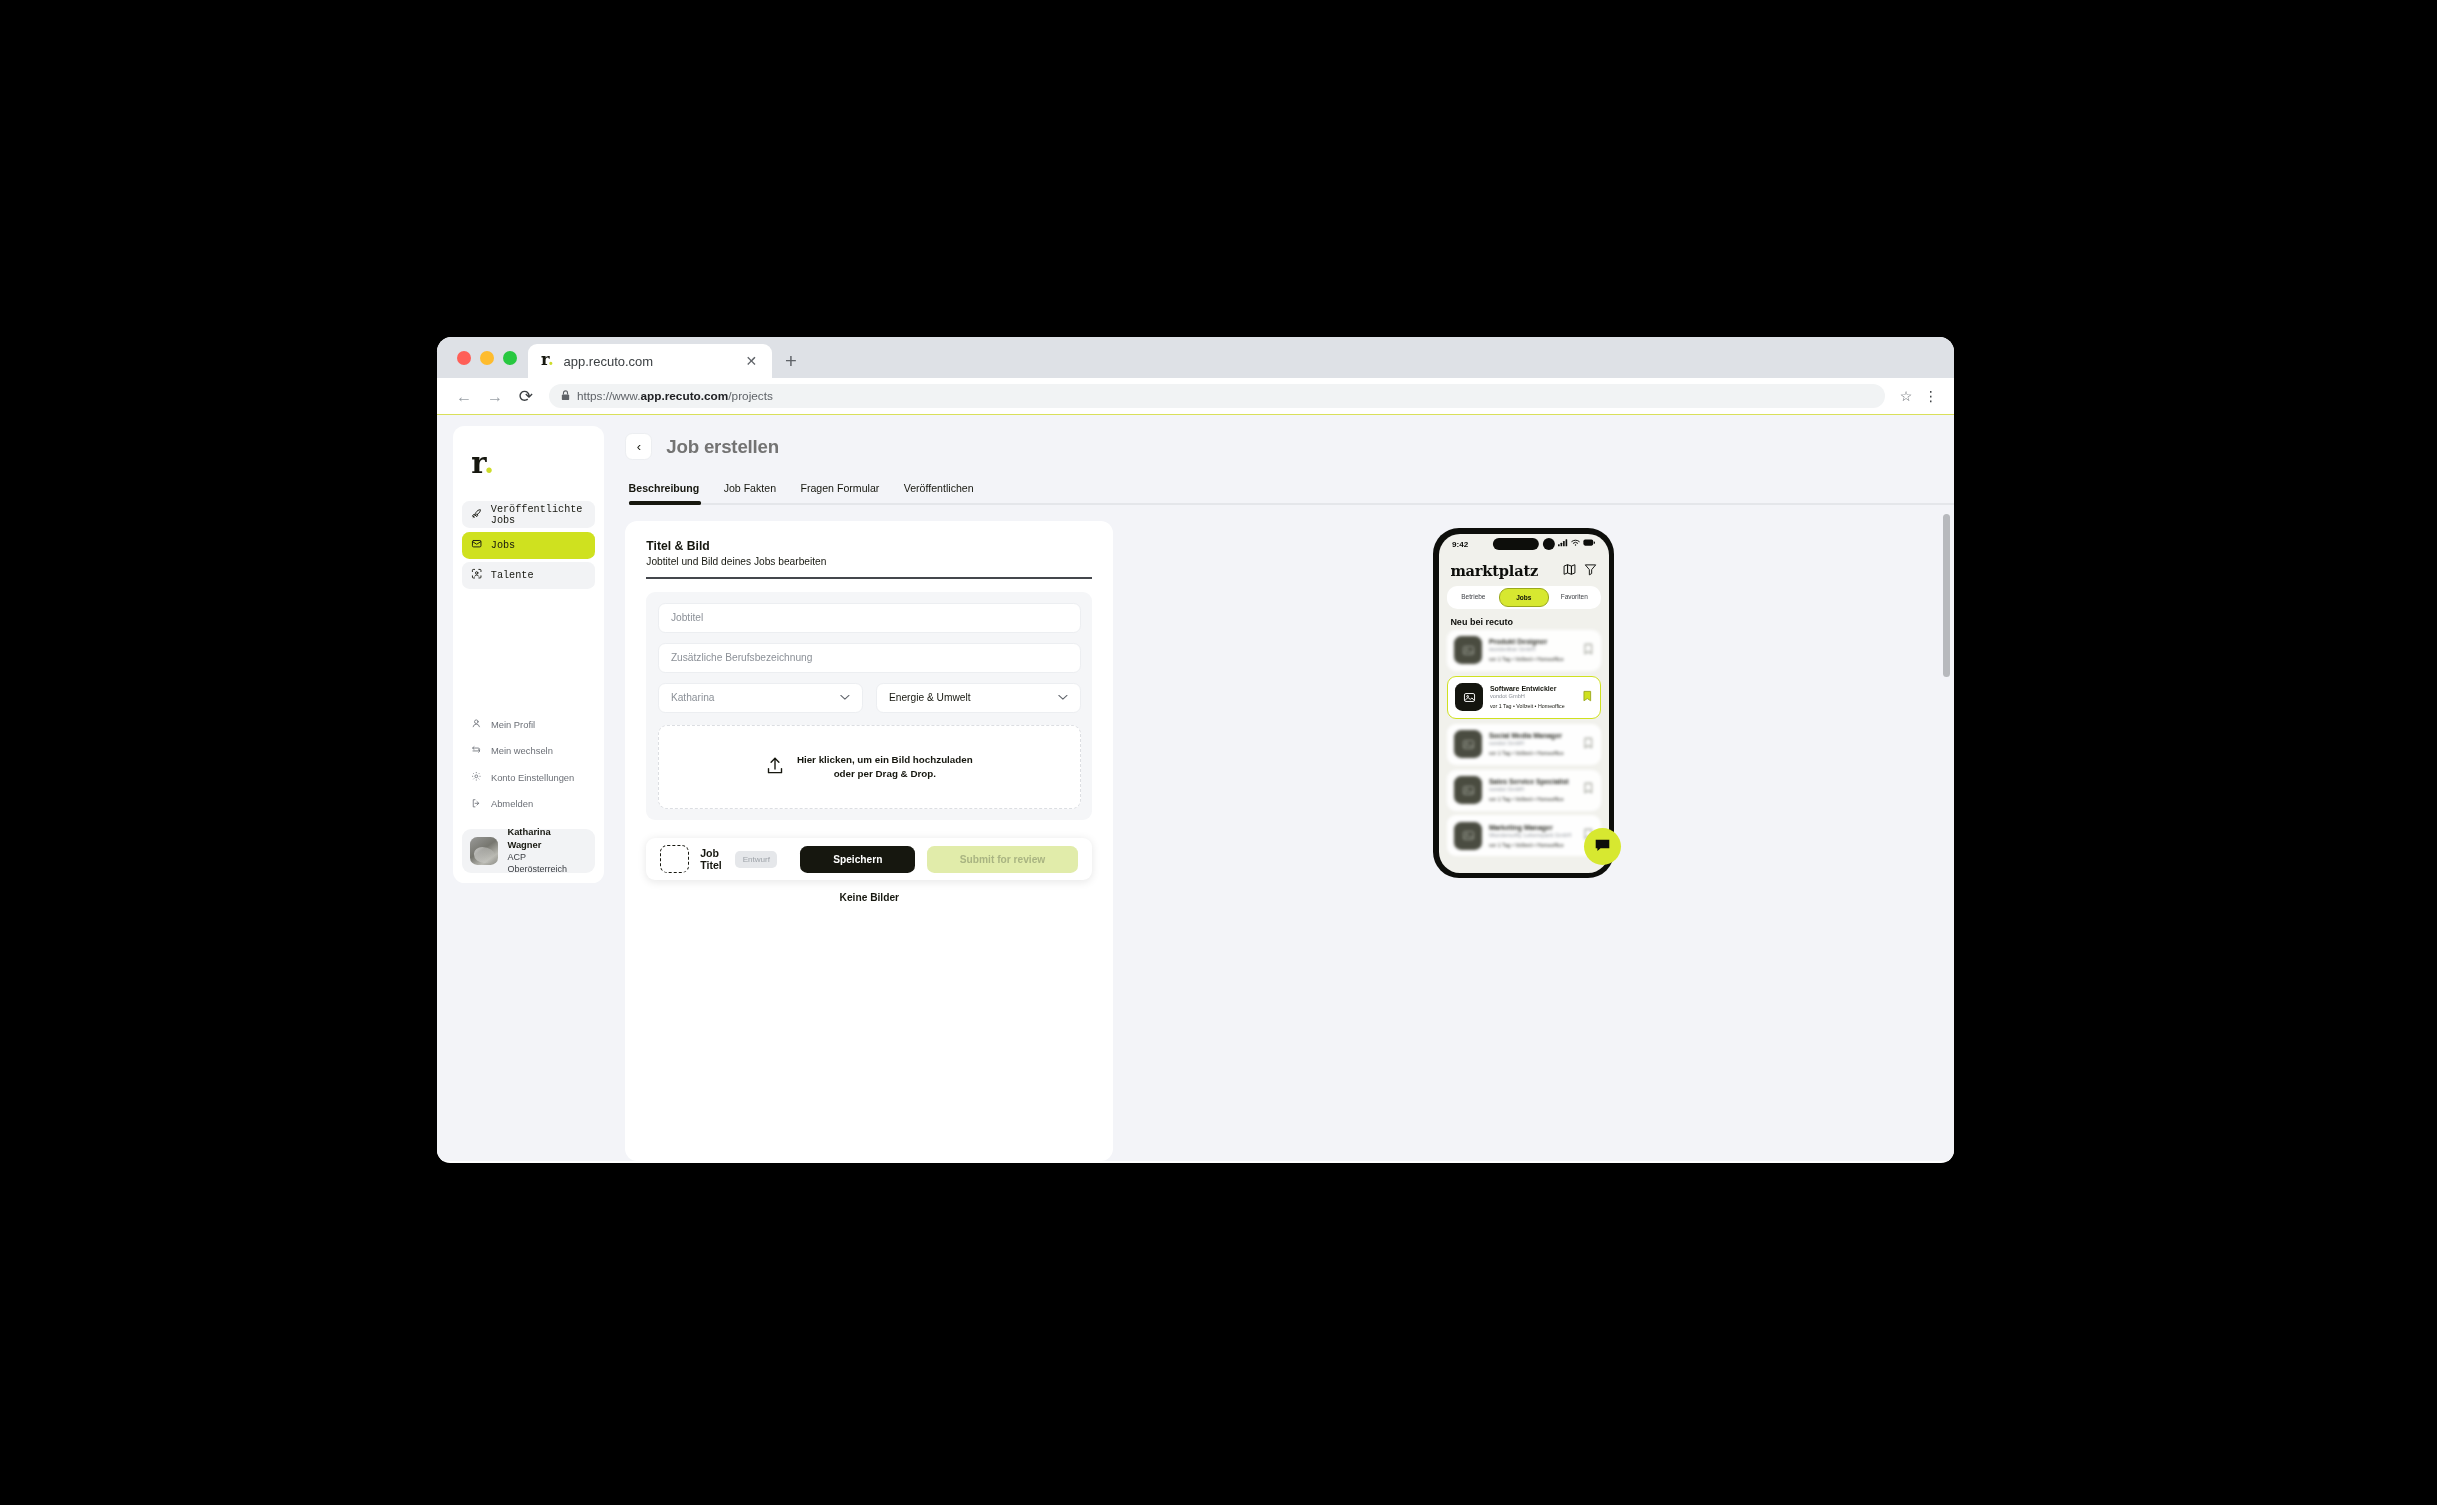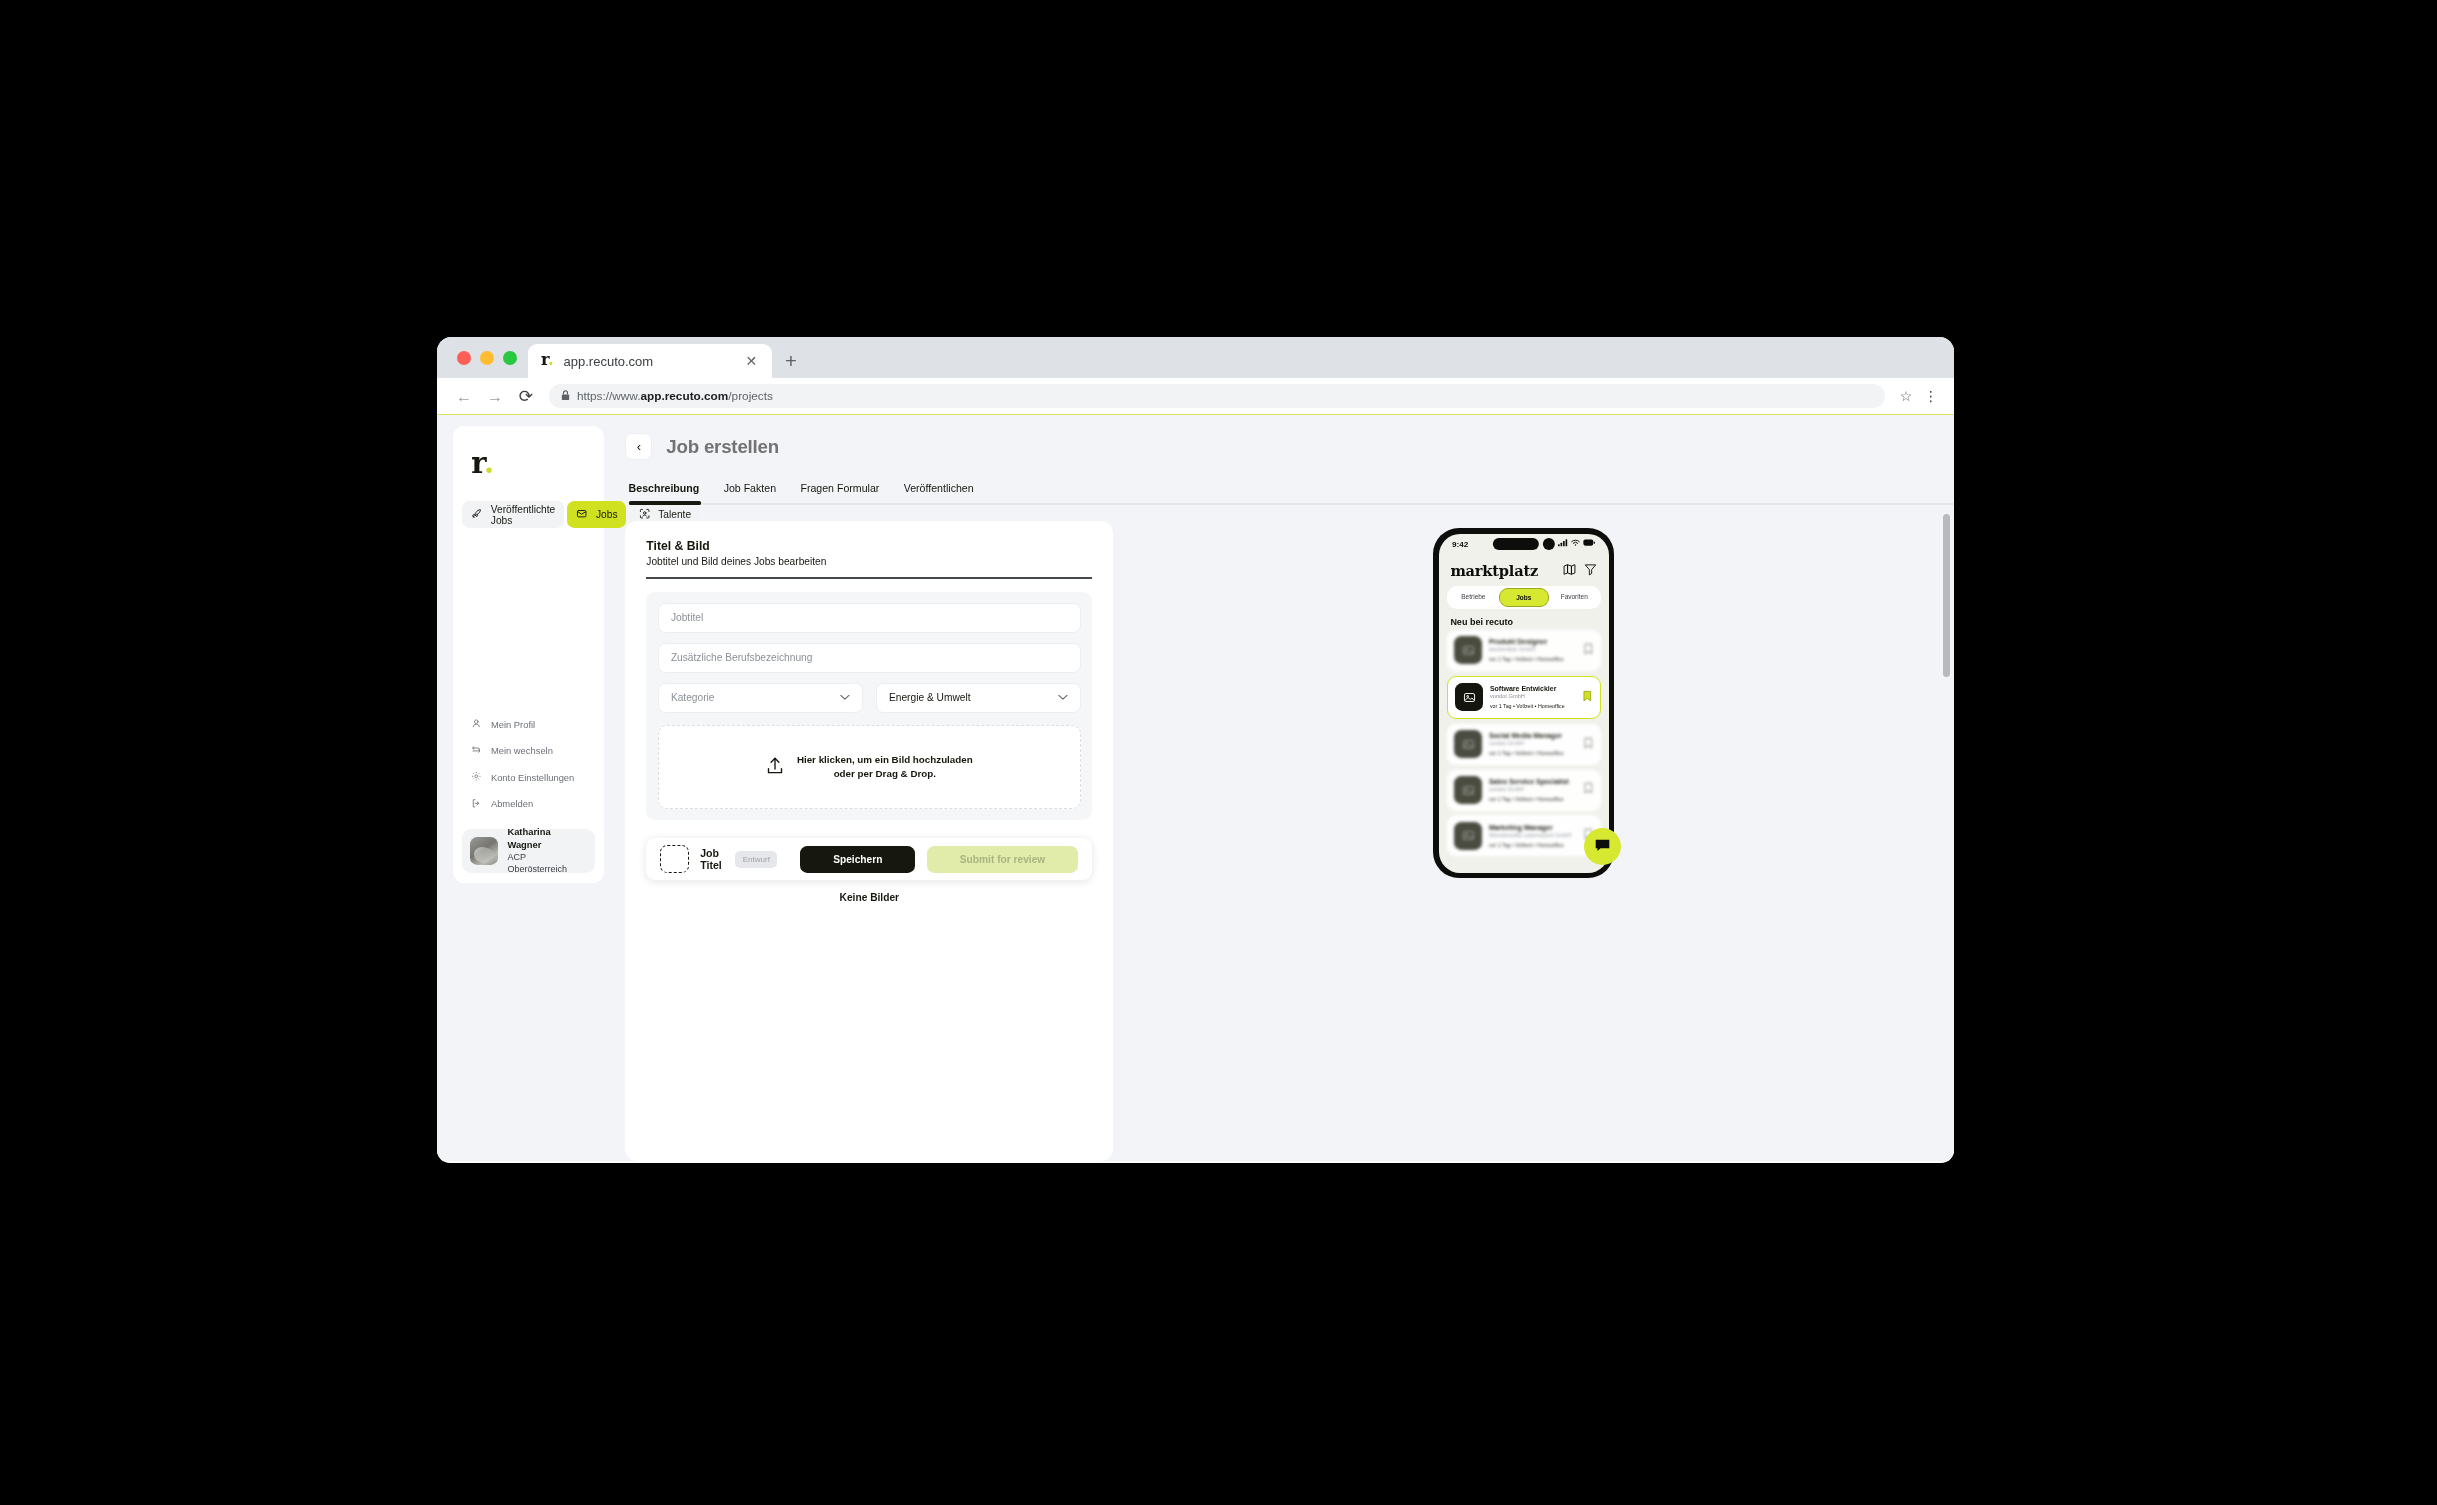--- a/index.html
+++ b/index.html
@@ -85,21 +85,21 @@
     display: flex; flex-direction: column;
     flex: none;
     height: 457px;
   }
   .brand {
     font-family: "DejaVu Serif", serif; font-weight: 700;
     font-size: 29px; color: #16170f; line-height: 1;
     padding: 23px 0 0 18px; height: 75px;
   }
   .brand i { color: #cddc2a; font-style: normal; }
-  .nav { padding: 0 9px; display: flex; flex-direction: row; gap: 3.3px; }
+  .nav { padding: 0 9px; display: flex; flex-direction: column; gap: 3.3px; font-family: Liberation Mono, monospace; }
   .nav-item {
     display: flex; align-items: center; gap: 8.1px;
     height: 27px; padding: 0 9px; border-radius: 7.3px;
     background: #f2f3f5; color: #16170f; font-size: 10.2px; font-weight: 400;
   }
   .nav-item.active { background: #cfe11f; font-weight: 500; }
   .nav-item svg { flex: none; }
   .spacer { flex: 1; }
   .subnav { padding: 0 9px 0 18px; display: flex; flex-direction: column; gap: 14px; }
   .sub-item { display: flex; align-items: center; gap: 9px; color: #6b6f76; font-size: 9.4px; }
@@ -394,21 +394,21 @@
         <div class="formcard">
           <div class="card-title">Titel &amp; Bild</div>
           <div class="card-sub">Jobtitel und Bild deines Jobs bearbeiten</div>
           <div class="rule"></div>
 
           <div class="formpanel">
             <div class="field">Jobtitel</div>
             <div class="field">Zusätzliche Berufsbezeichnung</div>
             <div class="row2">
               <div class="field">
-                <span>Kategorie</span>
+                <span>Katharina</span>
                 <span class="chev">
                   <svg width="9.8" height="6.5" viewBox="0 0 12 8" fill="none" stroke="#5d6168" stroke-width="1.3" stroke-linecap="round" stroke-linejoin="round">
                       <path d="M1 1.8 6 6.4 11 1.8"></path>
                     </svg>
                 </span>
               </div>
               <div class="field">
                 <span class="val">Energie &amp; Umwelt</span>
                 <span class="chev">
                   <svg width="9.8" height="6.5" viewBox="0 0 12 8" fill="none" stroke="#5d6168" stroke-width="1.3" stroke-linecap="round" stroke-linejoin="round">

